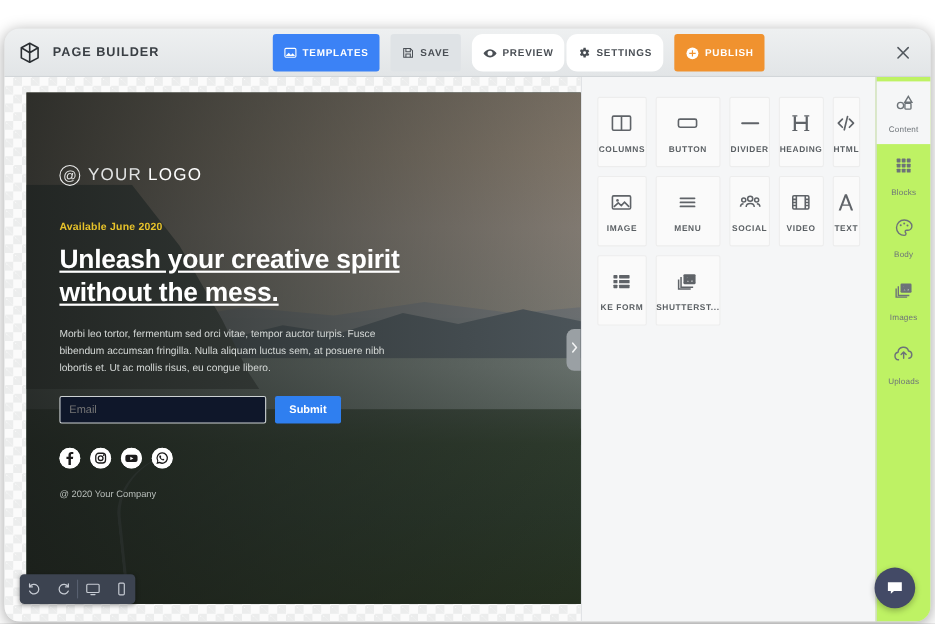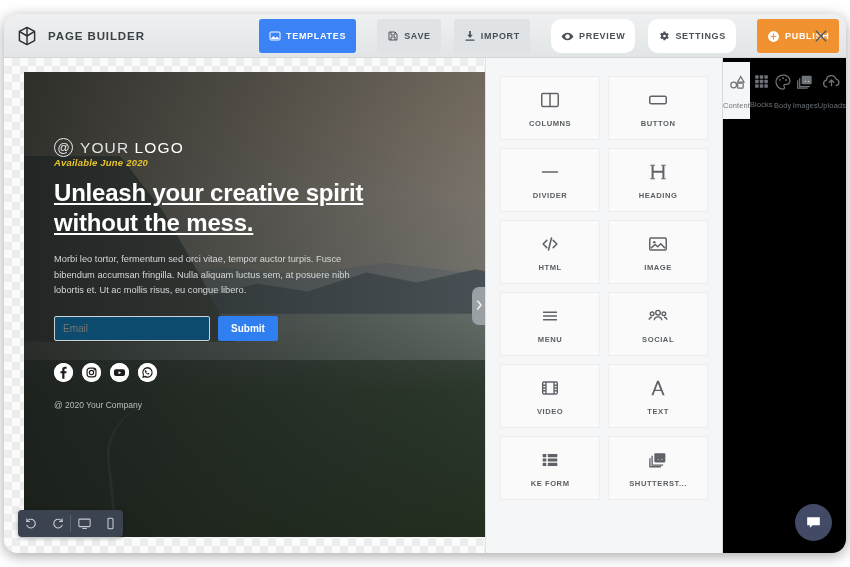--- a/index.html
+++ b/index.html
@@ -7,21 +7,21 @@
   html, body {
     width: 850px; height: 567px;
     background: #ffffff;
     font-family: "Liberation Sans", sans-serif;
     overflow: hidden;
   }
 
   
   #app-window {
     position: absolute;
-    left: 4px; top: 14px;
+    left: 4px; top: 26px;
     width: 842px; height: 539px;
     border-radius: 14px;
     background: #e9ebec;
     box-shadow: 0 3px 14px rgba(0,0,0,.35);
     overflow: hidden;
     display: flex;
     flex-direction: column;
   }
 
   
@@ -50,21 +50,20 @@
   .tbtn {
     height: 26px;
     display: flex; align-items: center; gap: 5px;
     padding: 17px 10px;
     font-size: 9px; font-weight: 700; letter-spacing: .7px;
     color: #4a4f55;
     background: #dfe3e6;
     border: none; border-radius: 3px;
     cursor: pointer;
     white-space: nowrap;
-    margin-left: 11px;
   }
   .tbtn svg { display: block; flex: 0 0 auto; }
   .tbtn.white { background: #ffffff; border-radius: 10px; }
   .tbtn.primary { background: #3b82f6; color: #fff; }
   .tbtn.accent  { background: #f0922f; color: #fff; }
   .tbtn-sep { width: 6px; }
 
   #close-button {
     position: absolute; right: 14px; top: 11px;
     width: 22px; height: 22px;
@@ -148,41 +147,41 @@
   .logo-row { display: flex; align-items: center; gap: 7px; margin-top: 38px; }
   .logo-at {
     width: 19px; height: 19px; border: 1.7px solid #e9eaea; border-radius: 50%;
     font-size: 12px; color: #e9eaea; display: flex; align-items: center;
     justify-content: center; line-height: 1;
   }
   .logo-text { font-size: 15.5px; letter-spacing: 1.1px; color: #e2e4e4; }
   .logo-text b { color: #ffffff; font-weight: 400; }
 
   .kicker {
+    margin-top: 32px;
     font-size: 9.5px; font-weight: 700; letter-spacing: .2px;
     color: #e8c32a;
-    font-style: italic;
   }
   .headline {
     margin-top: 10px;
     font-size: 24px; font-weight: 700; line-height: 1.26;
     color: #ffffff; letter-spacing: -.2px;
     max-width: 330px;
     text-decoration: underline;
   }
   .subcopy {
     margin-top: 14px;
     font-size: 9.3px; line-height: 1.62; color: #d4d8d6;
     max-width: 322px;
   }
 
   .form-row { margin-top: 18px; display: flex; align-items: center; gap: 8px; }
   .email-input {
-    width: 156px; height: 25px;
-    background: #0c4a6e; border: 1px solid #cdd2d4; border-radius: 2px;
+    width: 188px; height: 25px;
+    background: #0f172a; border: 1px solid #cdd2d4; border-radius: 2px;
     padding: 0 8px; font-size: 10px; color: #8d9296;
     font-family: "Liberation Sans", sans-serif;
   }
   .submit-btn {
     height: 25px; padding: 0 13px;
     background: #2f7ff0; color: #fff; border: none; border-radius: 2px;
     font-size: 10px; font-weight: 700; cursor: pointer;
     font-family: "Liberation Sans", sans-serif;
   }
 
@@ -221,42 +220,42 @@
 
   
   #blocks-panel {
     flex: 0 0 237px;
     background: #f5f6f7;
     border-left: 1px solid #dfe2e4;
     padding: 18px 14px;
   }
   #blocks-grid {
     display: grid;
-    grid-template-columns: repeat(2, 1fr);
+    grid-template-columns: repeat(5, 1fr);
     gap: 8px;
   }
   .block-tile {
     height: 64px; background: #fafafa;
     border: 1px solid #ededed; border-radius: 2px;
     display: flex; flex-direction: column;
     align-items: center; justify-content: center; gap: 8px;
     cursor: pointer;
   }
   .block-tile .bt-icon { color: #5f6368; display: flex; }
   .block-tile .bt-label {
     font-size: 7.6px; font-weight: 700; letter-spacing: .55px;
     color: #5a5f63; text-transform: uppercase;
   }
 
   
   #side-rail {
     flex: 0 0 50px;
-    background: #000000;
+    background: #bef264;
     border-left: 1px solid #d6dadd;
-    display: flex; 
+    display: flex; flex-direction: column;
     padding-top: 4px;
   }
   .rail-item {
     height: 57px;
     display: flex; flex-direction: column;
     align-items: center; justify-content: center; gap: 5px;
     cursor: pointer; color: #6d7378;
   }
   .rail-item.active { background: #f5f6f7; color: #5a6065; }
   .rail-label { font-size: 7.4px; letter-spacing: .15px; color: #6d7378; }
@@ -306,29 +305,20 @@
         <span>
           <svg width="12" height="12" viewBox="0 0 24 24" fill="none" stroke="#4a4f55" stroke-width="1.9">
             <path d="M4 4h12l4 4v12H4z"></path>
               <path d="M8 4v6h8V4M8 20v-6h8v6"></path>
           </svg>
         </span>
         <span>SAVE</span>
       </button>
 
 
-      <button class="tbtn">
-        <span>
-          <svg width="12" height="12" viewBox="0 0 24 24" fill="#4a4f55">
-            <path d="M12 16 6.5 9.5h3.8V2h3.4v7.5h3.8z"></path>
-              <rect x="3" y="19" width="18" height="2.6" rx="1"></rect>
-          </svg>
-        </span>
-        <span>IMPORT</span>
-      </button>
 
       <span class="tbtn-sep"></span>
 
       <button class="tbtn white">
         <span>
           <svg width="13" height="13" viewBox="0 0 24 24" fill="#4a4f55">
             <path d="M12 5C6.8 5 2.7 9.1 1 12c1.7 2.9 5.8 7 11 7s9.3-4.1 11-7c-1.7-2.9-5.8-7-11-7zm0 11.2A4.2 4.2 0 1 1 12 7.8a4.2 4.2 0 0 1 0 8.4z"></path>
             <circle cx="12" cy="12" r="2.1" fill="#fff"></circle>
           </svg>
         </span>

